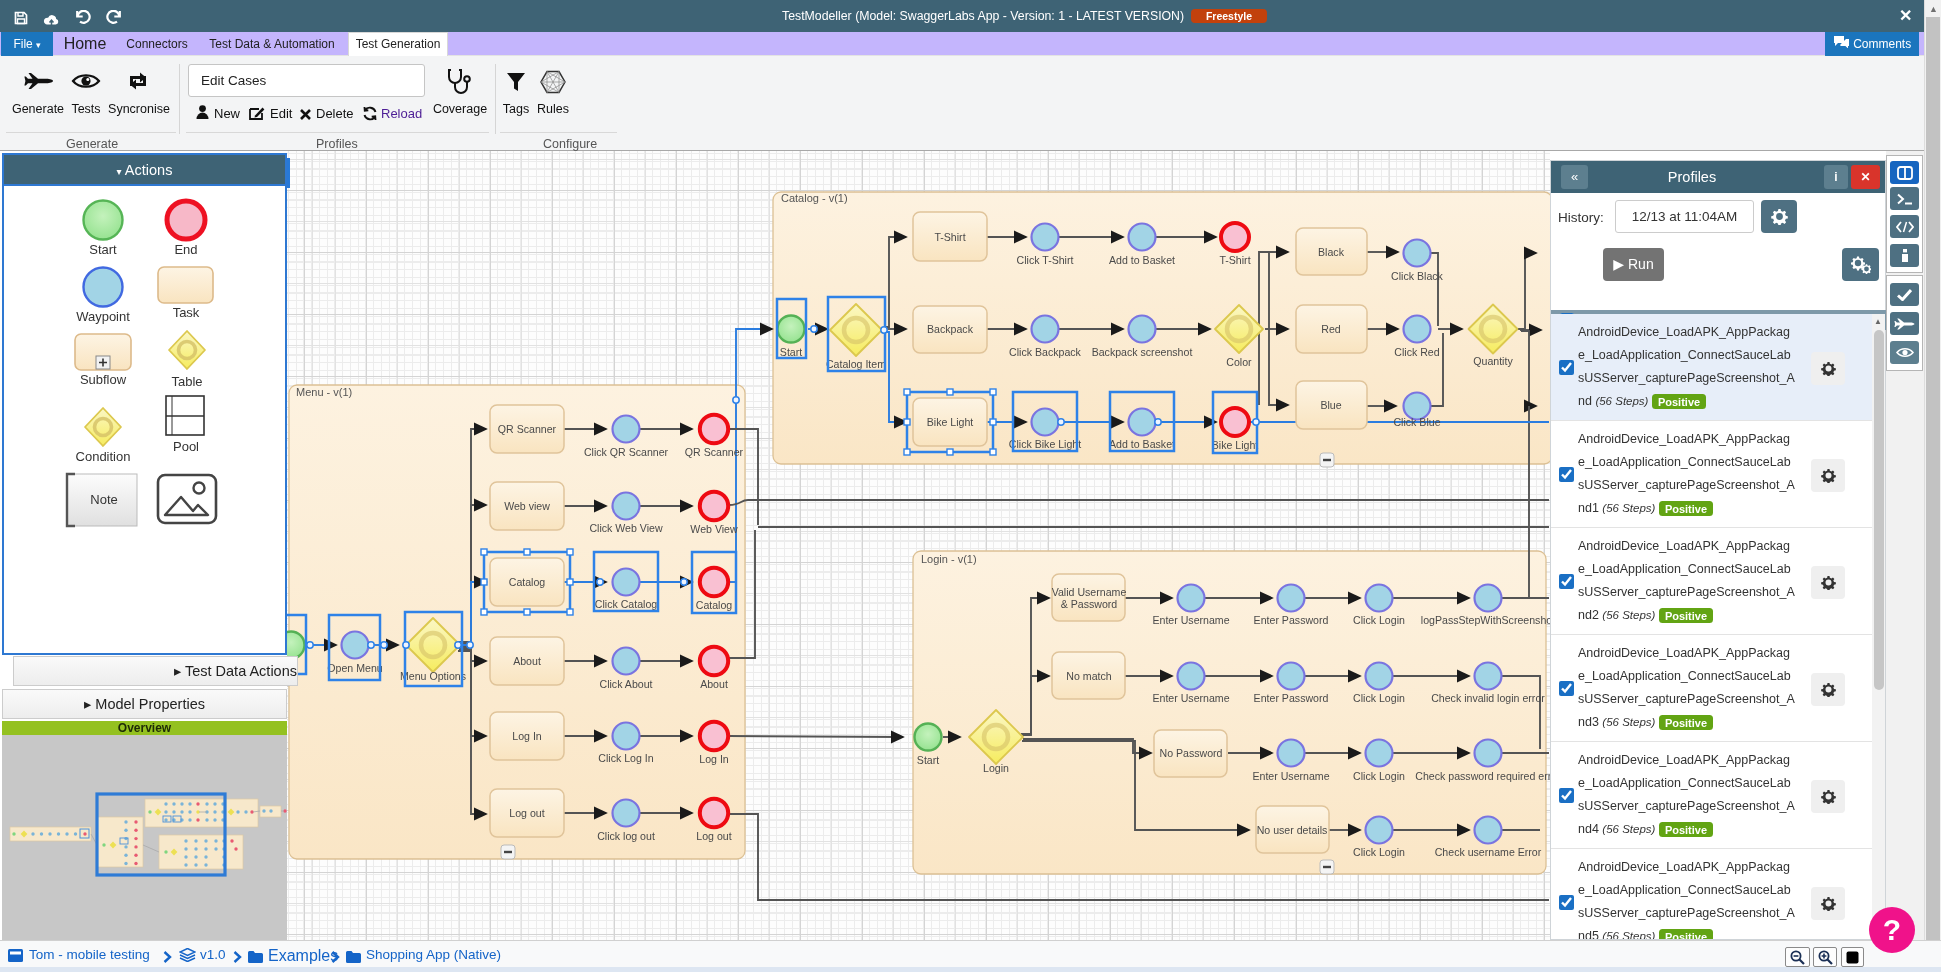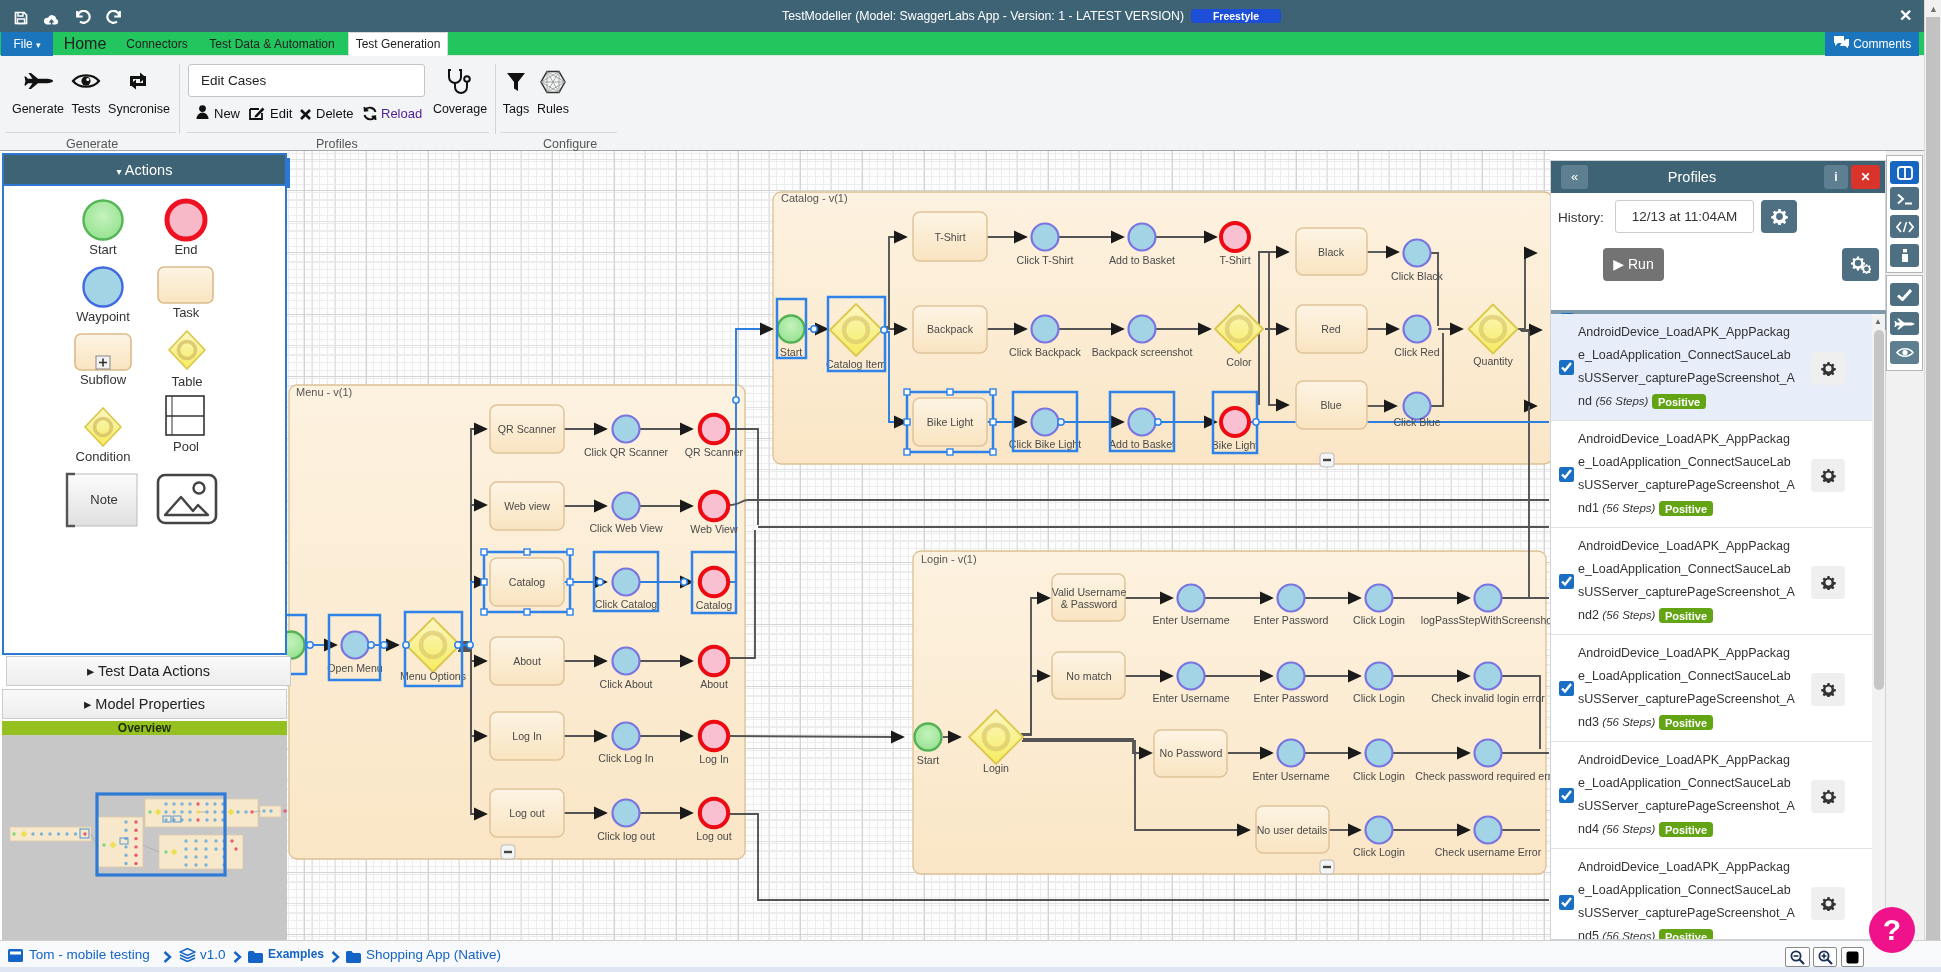--- a/index.html
+++ b/index.html
@@ -15,25 +15,25 @@
         <path d="M8.5 12.8 v-5 M6.5 9.5 l2-2.3 L10.5 9.5" stroke="#3e6375" stroke-width="1.5" fill="none"></path>
       </svg></div>
   <div class="abs" style="left:74px;top:10px;"><svg width="17" height="14" viewBox="0 0 17 14" style="">
         <path d="M3.2 1 L3.2 6.5 L8.7 6.5" fill="none" stroke="#fff" stroke-width="2.2"></path>
         <path d="M3.7 6 A6 6 0 1 1 6 11.6" fill="none" stroke="#fff" stroke-width="2.2"></path>
       </svg></div>
   <div class="abs" style="left:106px;top:10px;"><svg width="17" height="14" viewBox="0 0 17 14" style="">
         <path d="M13.8 1 L13.8 6.5 L8.3 6.5" fill="none" stroke="#fff" stroke-width="2.2"></path>
         <path d="M13.3 6 A6 6 0 1 0 11 11.6" fill="none" stroke="#fff" stroke-width="2.2"></path>
       </svg></div>
-  <div class="abs" style="left:782px;top:9px;font-size:12.3px;color:#fff;white-space:nowrap;">TestModeller (Model: SwaggerLabs App - Version: 1 - LATEST VERSION)&nbsp; <span style="background:#1d4ed8;border-radius:4px;padding:1px 22px;font-size:10.5px;font-weight:bold;">Freestyle</span></div>
+  <div class="abs" style="left:782px;top:9px;font-size:12.3px;color:#fff;white-space:nowrap;">TestModeller (Model: SwaggerLabs App - Version: 1 - LATEST VERSION)&nbsp; <span style="background:#c2410c;border-radius:4px;padding:1px 15px;font-size:10.5px;font-weight:bold;">Freestyle</span></div>
   <div class="abs" style="left:1899px;top:6px;color:#fff;font-size:16px;font-weight:bold;">✕</div>
 </div>
 
-<div class="abs" style="left:0;top:32px;width:1941px;height:24px;background:#22c55e;border-bottom:1px solid #e3e3e3;">
+<div class="abs" style="left:0;top:32px;width:1941px;height:24px;background:#c4b5fd;border-bottom:1px solid #e3e3e3;">
   <div class="abs" style="left:1px;top:0;width:52px;height:24px;background:#1b75bd;color:#fff;font-size:12px;text-align:center;line-height:24px;">File <span style="font-size:9px;">▾</span></div>
   <div class="abs" style="left:60px;top:0;width:50px;text-align:center;font-size:16px;color:#222;line-height:24px;">Home</div>
   <div class="abs" style="left:118px;top:0;width:78px;text-align:center;font-size:12px;color:#222;line-height:24px;">Connectors</div>
   <div class="abs" style="left:200px;top:0;width:144px;text-align:center;font-size:12px;color:#222;line-height:24px;">Test Data &amp; Automation</div>
   <div class="abs" style="left:348px;top:0;width:100px;height:24px;background:#fff;border:1px solid #d8d8d8;border-bottom:none;text-align:center;font-size:12px;color:#222;line-height:23px;">Test Generation</div>
   <div class="abs" style="left:1825px;top:0;width:94px;height:24px;background:#1b75bd;color:#fff;font-size:12px;text-align:center;line-height:24px;"><svg width="17" height="13" viewBox="0 0 17 13" style="">
         <path d="M1 1 h10 v7 h-6 l-3 3 v-3 h-1 z" fill="#fff"></path>
         <path d="M13 4 h3 v7 h-1 v2.4 l-2.6-2.4 h-5 v-1.6" fill="#fff"></path>
       </svg>&nbsp;Comments</div>
 </div>
@@ -427,21 +427,21 @@
       <path d="M172 396 v39" stroke="#333" stroke-width="1"></path>
       <path d="M166 416 h38" stroke="#333" stroke-width="1.6"></path>
       <text x="186" y="451" font-size="13" fill="#333" text-anchor="middle">Pool</text>
       <rect x="67" y="474" width="70" height="52" fill="url(#ngrad)" stroke="#bbb" stroke-width="1"></rect>
       <path d="M75 474 h-8 v52 h8" fill="none" stroke="#555" stroke-width="2.4"></path>
       <text x="104" y="504" font-size="13" fill="#333" text-anchor="middle">Note</text>
       <rect x="158" y="475" width="58" height="48" rx="7" fill="none" stroke="#444" stroke-width="2.6"></rect>
       <circle cx="199" cy="488" r="5.5" fill="none" stroke="#444" stroke-width="2.4"></circle>
       <path d="M165 515 L181 497 L193 511 L198 505 L208 515 z" fill="none" stroke="#444" stroke-width="2.4" stroke-linejoin="round"></path>
   </svg>
-  <div class="abs" style="left:4px;top:503px;width:285px;height:30px;background:linear-gradient(#fafafa,#ededed);border:1px solid #ccc;font-size:14.5px;color:#222;text-align:center;line-height:29px;">▸ Test Data Actions</div>
+  <div class="abs" style="left:11px;top:503px;width:285px;height:30px;background:linear-gradient(#fafafa,#ededed);border:1px solid #ccc;font-size:14.5px;color:#222;text-align:right;line-height:29px;">▸ Test Data Actions</div>
   <div class="abs" style="left:0;top:536px;width:285px;height:30px;background:linear-gradient(#fafafa,#ededed);border:1px solid #ccc;font-size:14.5px;color:#222;text-align:center;line-height:29px;">▸ Model Properties</div>
   <div class="abs" style="left:0;top:568px;width:285px;height:14px;background:#94c120;font-size:12px;font-weight:bold;color:#1d2a06;text-align:center;line-height:14px;">Overview</div>
   <div class="abs" style="left:0;top:582px;width:285px;height:205px;background:#c7c7c7;">
     <svg width="285" height="205" viewBox="2 735 285 205">
         <rect x="10" y="827" width="81" height="14" fill="#f7e8cb" stroke="#dcc9a4" stroke-width="0.7"></rect>
         <circle cx="14" cy="834" r="1.7" fill="#7fd67f"></circle>
         <rect x="21.6" y="831.6" width="4.8" height="4.8" fill="#ede054" transform="rotate(45 24 834)"></rect>
         <circle cx="33.0" cy="834" r="1.7" fill="#7ab4d8"></circle>
         <circle cx="41.5" cy="834" r="1.7" fill="#7ab4d8"></circle>
         <circle cx="50.0" cy="834" r="1.7" fill="#7ab4d8"></circle>
@@ -722,21 +722,21 @@
         <path d="M1 7 L8.5 10.5 L16 7" fill="none" stroke="#1464c8" stroke-width="1.5"></path>
         <path d="M1 10 L8.5 13.5 L16 10" fill="none" stroke="#1464c8" stroke-width="1.5"></path>
       </svg></div>
   <div class="abs" style="left:200px;top:6px;font-size:13.5px;color:#1464c8;">v1.0</div>
   <div class="abs" style="left:233px;top:8px;"><svg width="9" height="12" viewBox="0 0 9 12" style="">
         <path d="M1.5 1 L7 6 L1.5 11" fill="none" stroke="#1464c8" stroke-width="2.4"></path>
       </svg></div>
   <div class="abs" style="left:248px;top:8px;"><svg width="15" height="12" viewBox="0 0 15 12" style="">
         <path d="M0 1.5 a1.5 1.5 0 0 1 1.5-1.5 h4 l1.5 2 h6.5 a1.5 1.5 0 0 1 1.5 1.5 v7 a1.5 1.5 0 0 1-1.5 1.5 h-12 a1.5 1.5 0 0 1-1.5-1.5 z" fill="#1464c8"></path>
       </svg></div>
-  <div class="abs" style="left:268px;top:6px;font-size:12px;color:#1464c8;font-weight:bold;">Examples</div>
+  <div class="abs" style="left:268px;top:6px;font-size:16px;color:#1464c8;">Examples</div>
   <div class="abs" style="left:331px;top:8px;"><svg width="9" height="12" viewBox="0 0 9 12" style="">
         <path d="M1.5 1 L7 6 L1.5 11" fill="none" stroke="#1464c8" stroke-width="2.4"></path>
       </svg></div>
   <div class="abs" style="left:346px;top:8px;"><svg width="15" height="12" viewBox="0 0 15 12" style="">
         <path d="M0 1.5 a1.5 1.5 0 0 1 1.5-1.5 h4 l1.5 2 h6.5 a1.5 1.5 0 0 1 1.5 1.5 v7 a1.5 1.5 0 0 1-1.5 1.5 h-12 a1.5 1.5 0 0 1-1.5-1.5 z" fill="#1464c8"></path>
       </svg></div>
   <div class="abs" style="left:366px;top:6px;font-size:13.5px;color:#1464c8;">Shopping App (Native)</div>
   <div class="abs" style="left:1785px;top:6px;width:25px;height:20px;background:#fdfdfd;border:1.5px solid #8a8a8a;border-radius:2px;display:flex;align-items:center;justify-content:center;">
       <svg width="15" height="15" viewBox="0 0 15 15" style="">
         <circle cx="6" cy="6" r="4.6" fill="none" stroke="#1a2f55" stroke-width="1.8"></circle>

